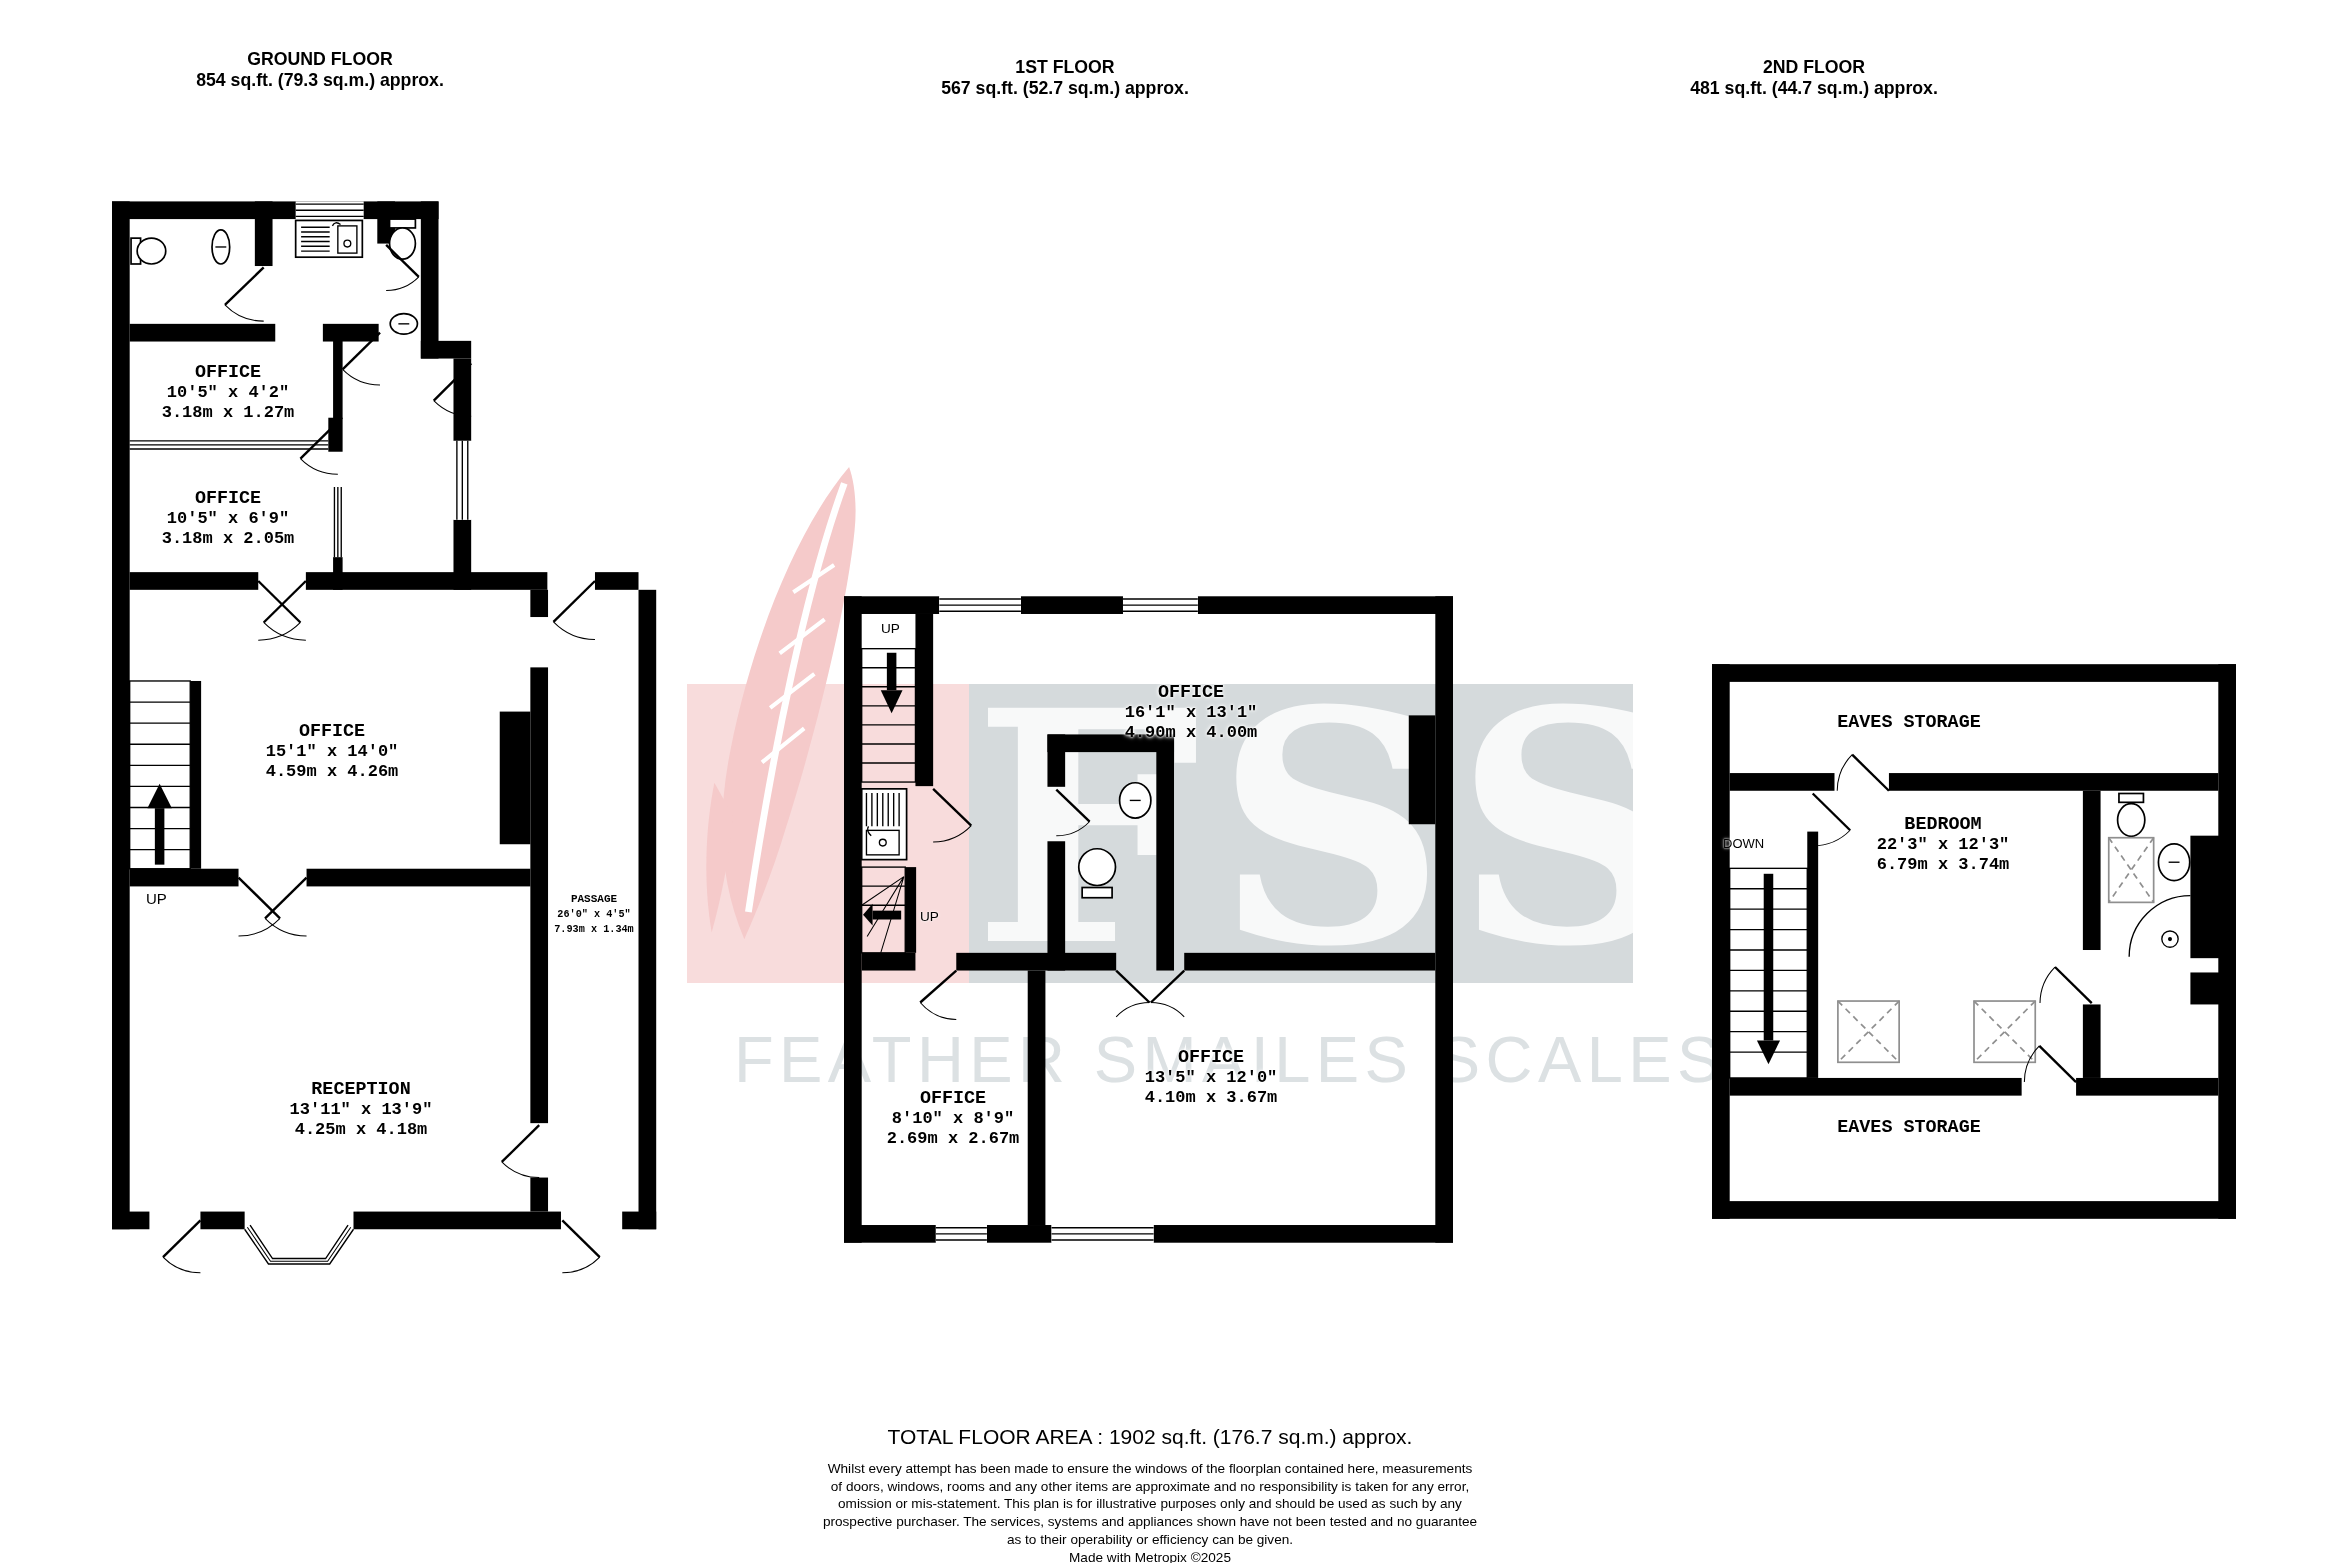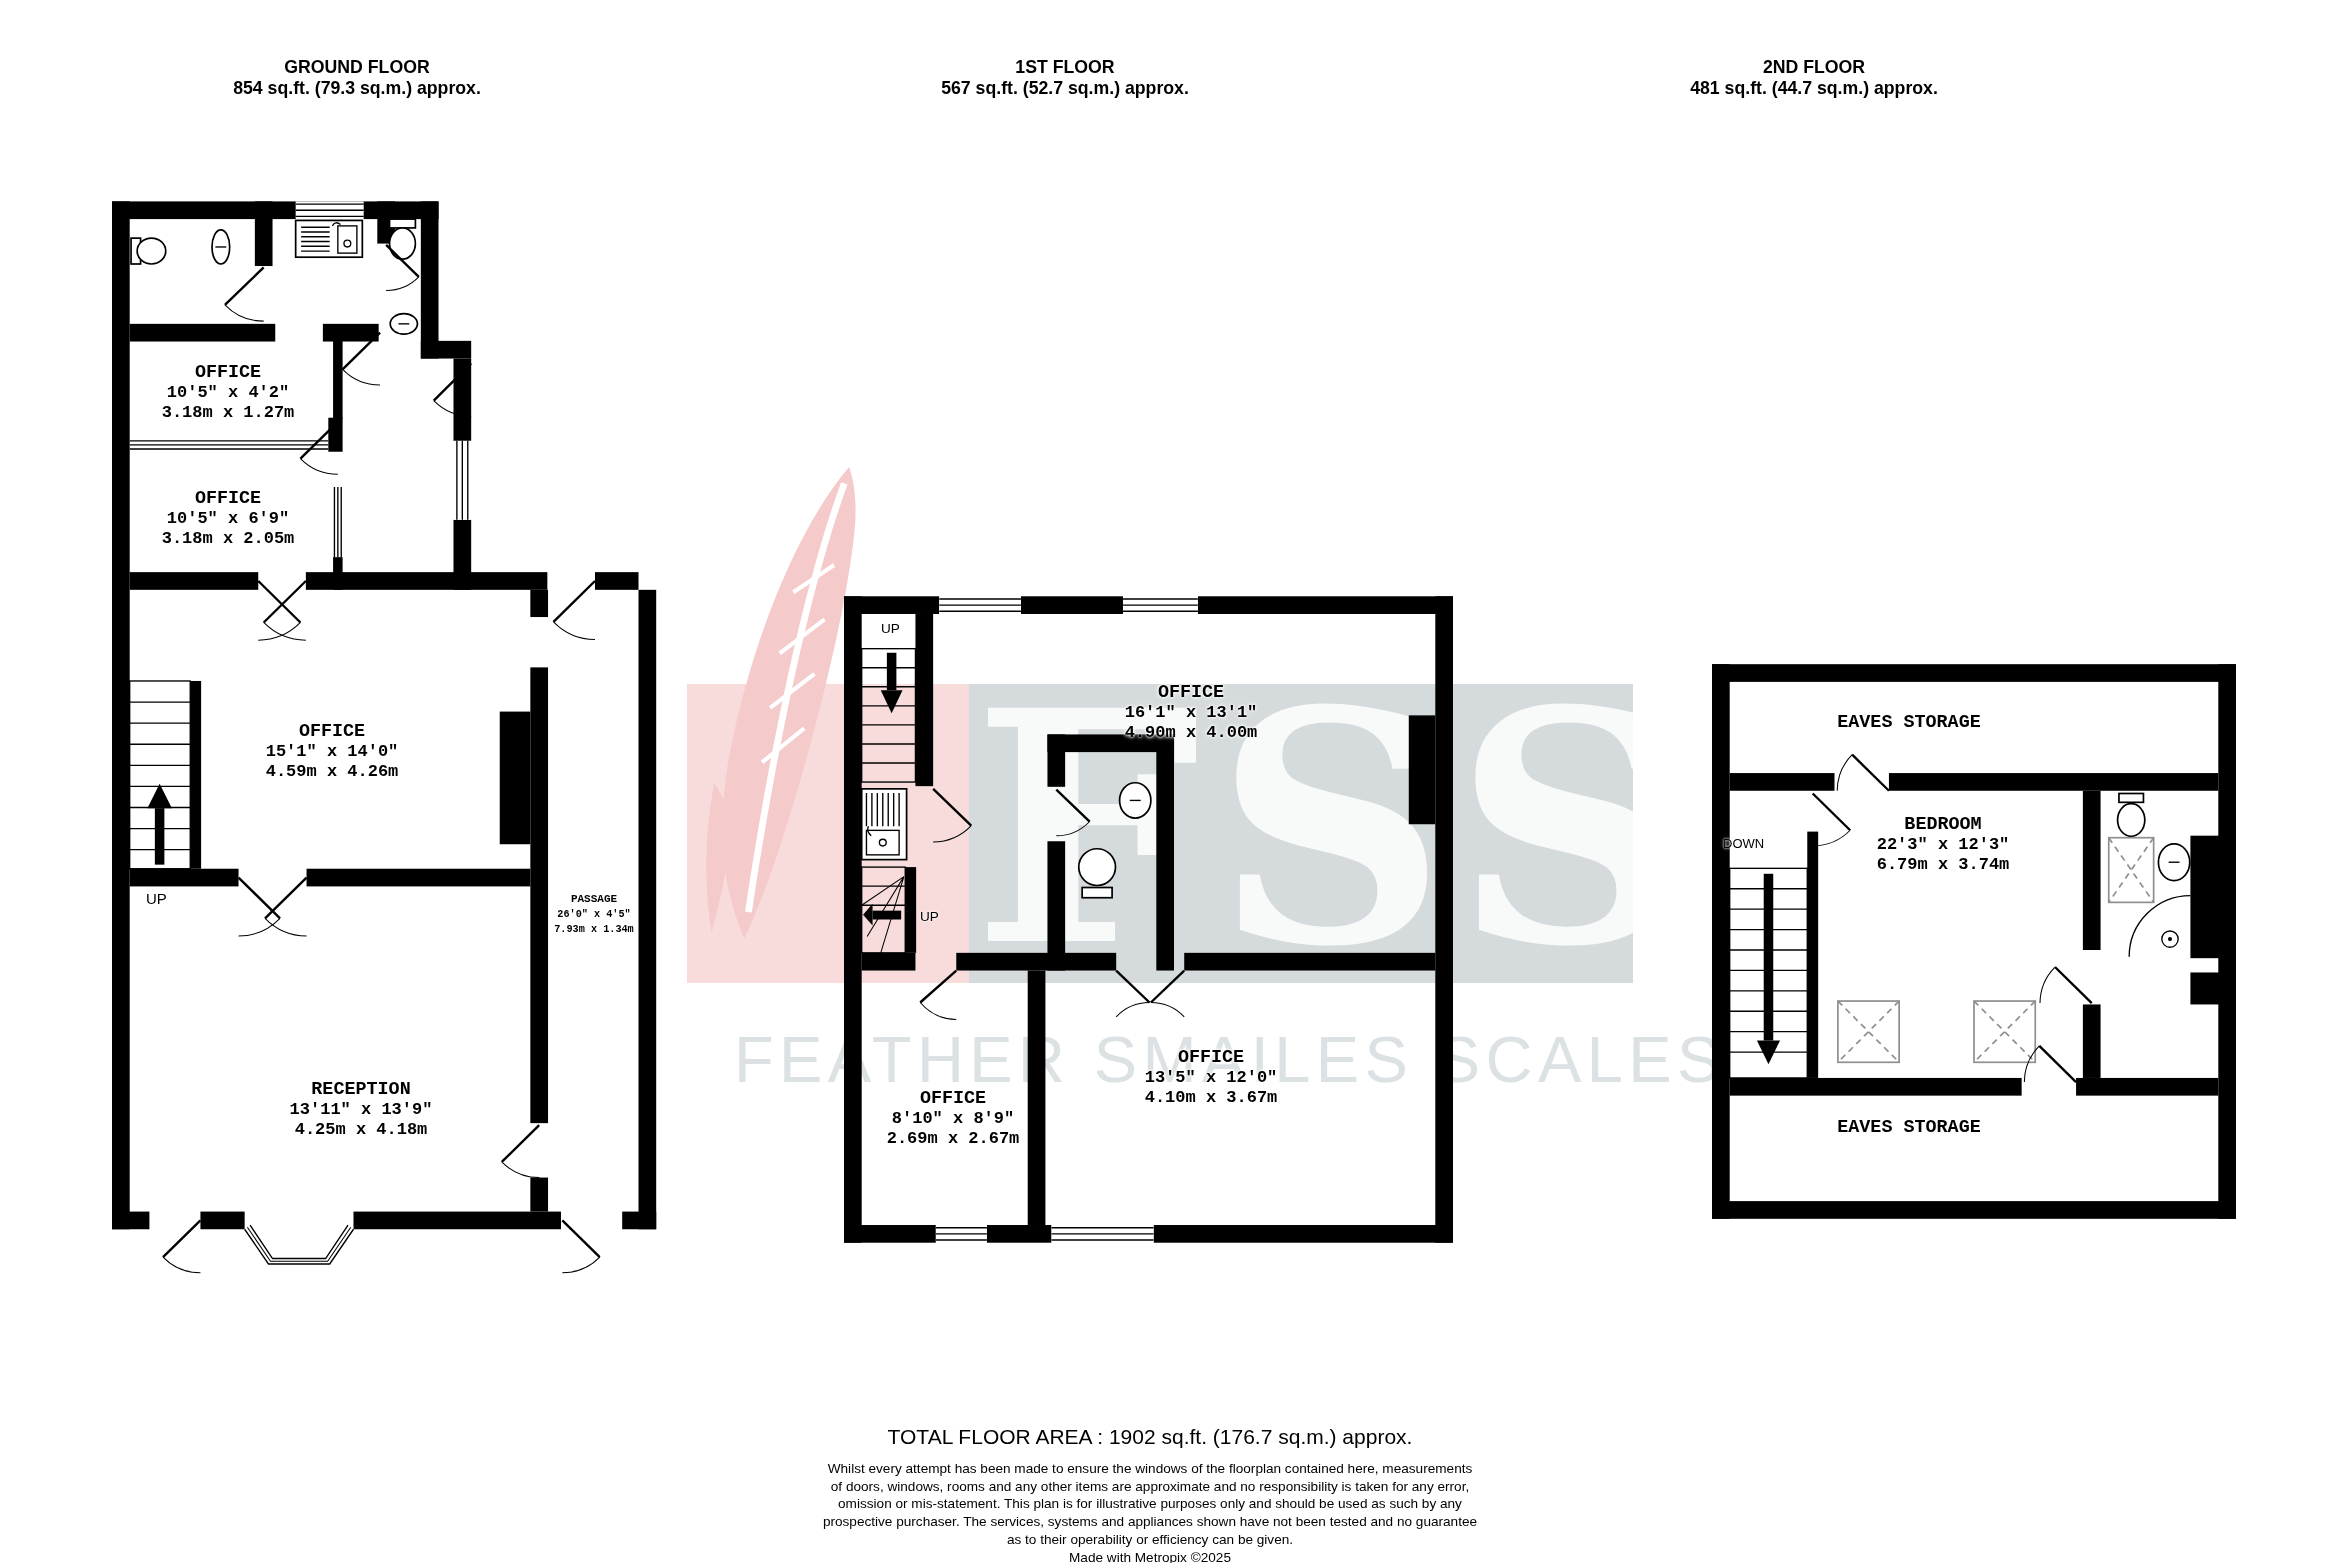--- a/index.html
+++ b/index.html
@@ -58,21 +58,21 @@
     <path d="M232,6 C160,90 92,250 58,420 C38,520 40,610 78,700 C96,660 120,600 138,540
              C180,408 228,220 240,100 C244,62 240,28 232,6 Z" fill="#f5caca"></path>
     <path d="M34,470 C20,540 18,620 30,690 C44,640 56,580 62,520 Z" fill="#f5caca"></path>
     <path d="M225,30 C170,180 120,420 84,660" stroke="#ffffff" stroke-width="10" fill="none"></path>
     <path d="M210,150 L150,190 M196,230 L130,280 M181,310 L116,360 M166,390 L104,440" stroke="#ffffff" stroke-width="6" fill="none"></path>
   </svg>
   <div class="wm-initials">FSS</div>
   <div class="wm-name">FEATHER SMAILES SCALES</div>
 </div>
 
-<div class="hdr" style="left:320px;top:57px;margin-left:37px;">
+<div class="hdr" style="left:320px;top:49px;">
   <div>GROUND FLOOR</div>
   <div>854 sq.ft. (79.3 sq.m.) approx.</div>
 </div>
 <div class="hdr" style="left:1065px;top:57px;">
   <div>1ST FLOOR</div>
   <div>567 sq.ft. (52.7 sq.m.) approx.</div>
 </div>
 <div class="hdr" style="left:1814px;top:57px;">
   <div>2ND FLOOR</div>
   <div>481 sq.ft. (44.7 sq.m.) approx.</div>

